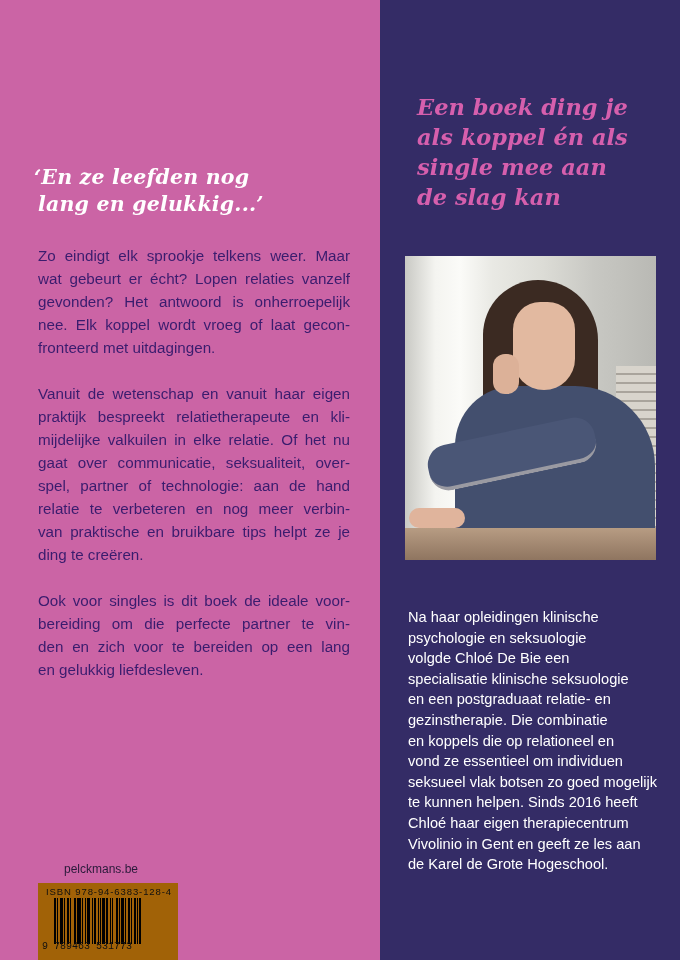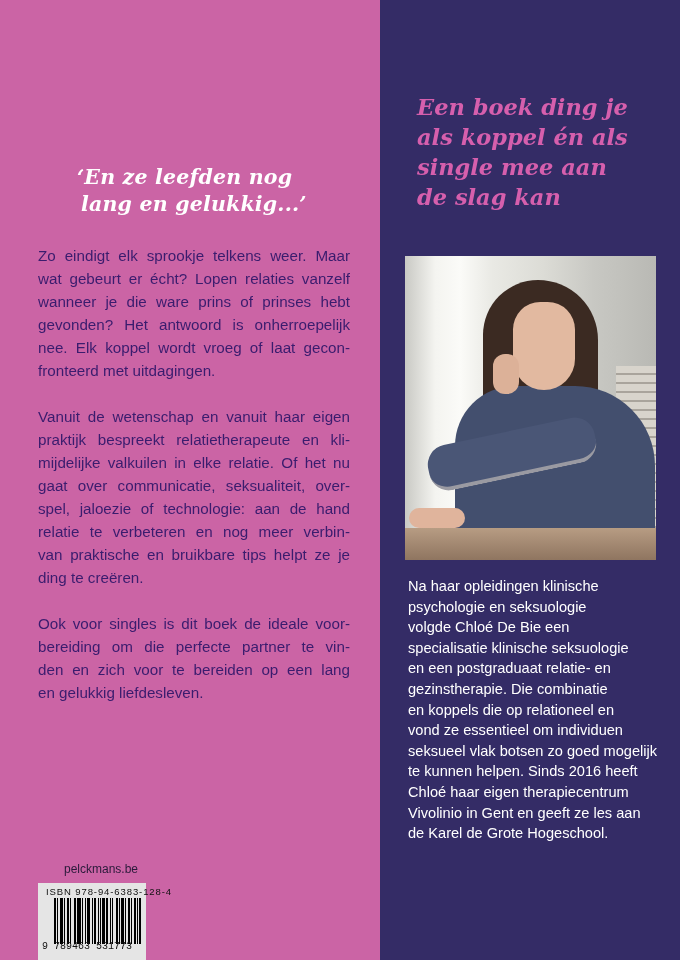--- a/index.html
+++ b/index.html
@@ -11,39 +11,39 @@
     position: absolute; left: 0; top: 0; width: 380px; height: 960px;
     background: #CB64A5;
   }
   .right-panel {
     position: absolute; left: 380px; top: 0; width: 300px; height: 960px;
     background: #342C66;
   }
   .quote-heading {
     position: absolute; left: 34px; top: 164px; width: 320px;
     color: #ffffff; font-family: "DejaVu Serif", serif; font-style: italic; font-weight: bold;
-    font-size: 20.5px; line-height: 27px; letter-spacing: 0.2px; margin-left: 43px;
+    font-size: 20.5px; line-height: 27px; letter-spacing: 0.2px;
   }
   .quote-heading div { white-space: nowrap; }
   .quote-heading div:nth-child(2) { padding-left: 4px; }
   .left-body {
     position: absolute; left: 38px; top: 244px; width: 312px;
     color: #3A1C6E; font-family: "Liberation Sans", sans-serif;
     font-size: 15.2px; line-height: 23px;
   }
   .left-body p { margin: 0 0 23px 0; }
   .left-body .line { display: block; white-space: nowrap; text-align: justify; text-align-last: justify; }
   .left-body .line.last { text-align-last: left; }
   .publisher {
     position: absolute; left: 64px; top: 862px;
     font-family: "Liberation Sans", sans-serif; font-size: 12px; color: #2a1a3a;
   }
   .barcode-box {
-    position: absolute; left: 38px; top: 883px; width: 108px; height: 77px;
-    background: #e5e5e5;
+    position: absolute; left: 38px; top: 883px; width: 140px; height: 77px;
+    background: #a16207;
   }
   .isbn-text {
     position: absolute; left: 8px; top: 3px; font-family: "Liberation Sans", sans-serif;
     font-size: 9.5px; color: #111; letter-spacing: 0.9px; white-space: nowrap;
   }
   .bars {
     position: absolute; left: 16px; top: 15px; width: 106px; height: 46px;
     display: flex; align-items: stretch;
   }
   .bars span { display: block; height: 100%; }
@@ -89,50 +89,49 @@
   }
   .photo .hand {
     position: absolute; left: 4px; top: 252px; width: 56px; height: 20px;
     background: #e0b49c; border-radius: 10px;
   }
   .photo .hand-face {
     position: absolute; left: 88px; top: 98px; width: 26px; height: 40px;
     background: #dcb198; border-radius: 12px;
   }
   .right-body {
-    position: absolute; left: 28px; top: 576px; width: 265px;
+    position: absolute; left: 28px; top: 607px; width: 265px;
     color: #ffffff; font-family: "Liberation Sans", sans-serif;
     font-size: 14.6px; line-height: 20.6px;
   }
   .right-body .line { display: block; white-space: nowrap; }
 </style>
 </head>
 <body>
 
 <div class="left-panel">
   <div class="quote-heading">
     <div>‘En ze leefden nog</div>
     <div>lang en gelukkig...’</div>
   </div>
 
   <div class="left-body">
     <p>
       <span class="line">Zo eindigt elk sprookje telkens weer. Maar</span>
       <span class="line">wat gebeurt er écht? Lopen relaties vanzelf</span>
-      <span class="line">wanneer je die ware prins of prinses hebt</span>
       <span class="line">gevonden? Het antwoord is onherroepelijk</span>
       <span class="line">nee. Elk koppel wordt vroeg of laat gecon-</span>
       <span class="line last">fronteerd met uitdagingen.</span>
     </p>
     <p>
       <span class="line">Vanuit de wetenschap en vanuit haar eigen</span>
       <span class="line">praktijk bespreekt relatietherapeute en kli-</span>
       <span class="line">mijdelijke valkuilen in elke relatie. Of het nu</span>
       <span class="line">gaat over communicatie, seksualiteit, over-</span>
-      <span class="line">spel, jaloezie of technologie: aan de hand</span>
+      <span class="line">spel, partner of technologie: aan de hand</span>
       <span class="line">relatie te verbeteren en nog meer verbin-</span>
       <span class="line">van praktische en bruikbare tips helpt ze je</span>
       <span class="line last">ding te creëren.</span>
     </p>
     <p>
       <span class="line">Ook voor singles is dit boek de ideale voor-</span>
       <span class="line">bereiding om die perfecte partner te vin-</span>
       <span class="line">den en zich voor te bereiden op een lang</span>
       <span class="line last">en gelukkig liefdesleven.</span>
     </p>

